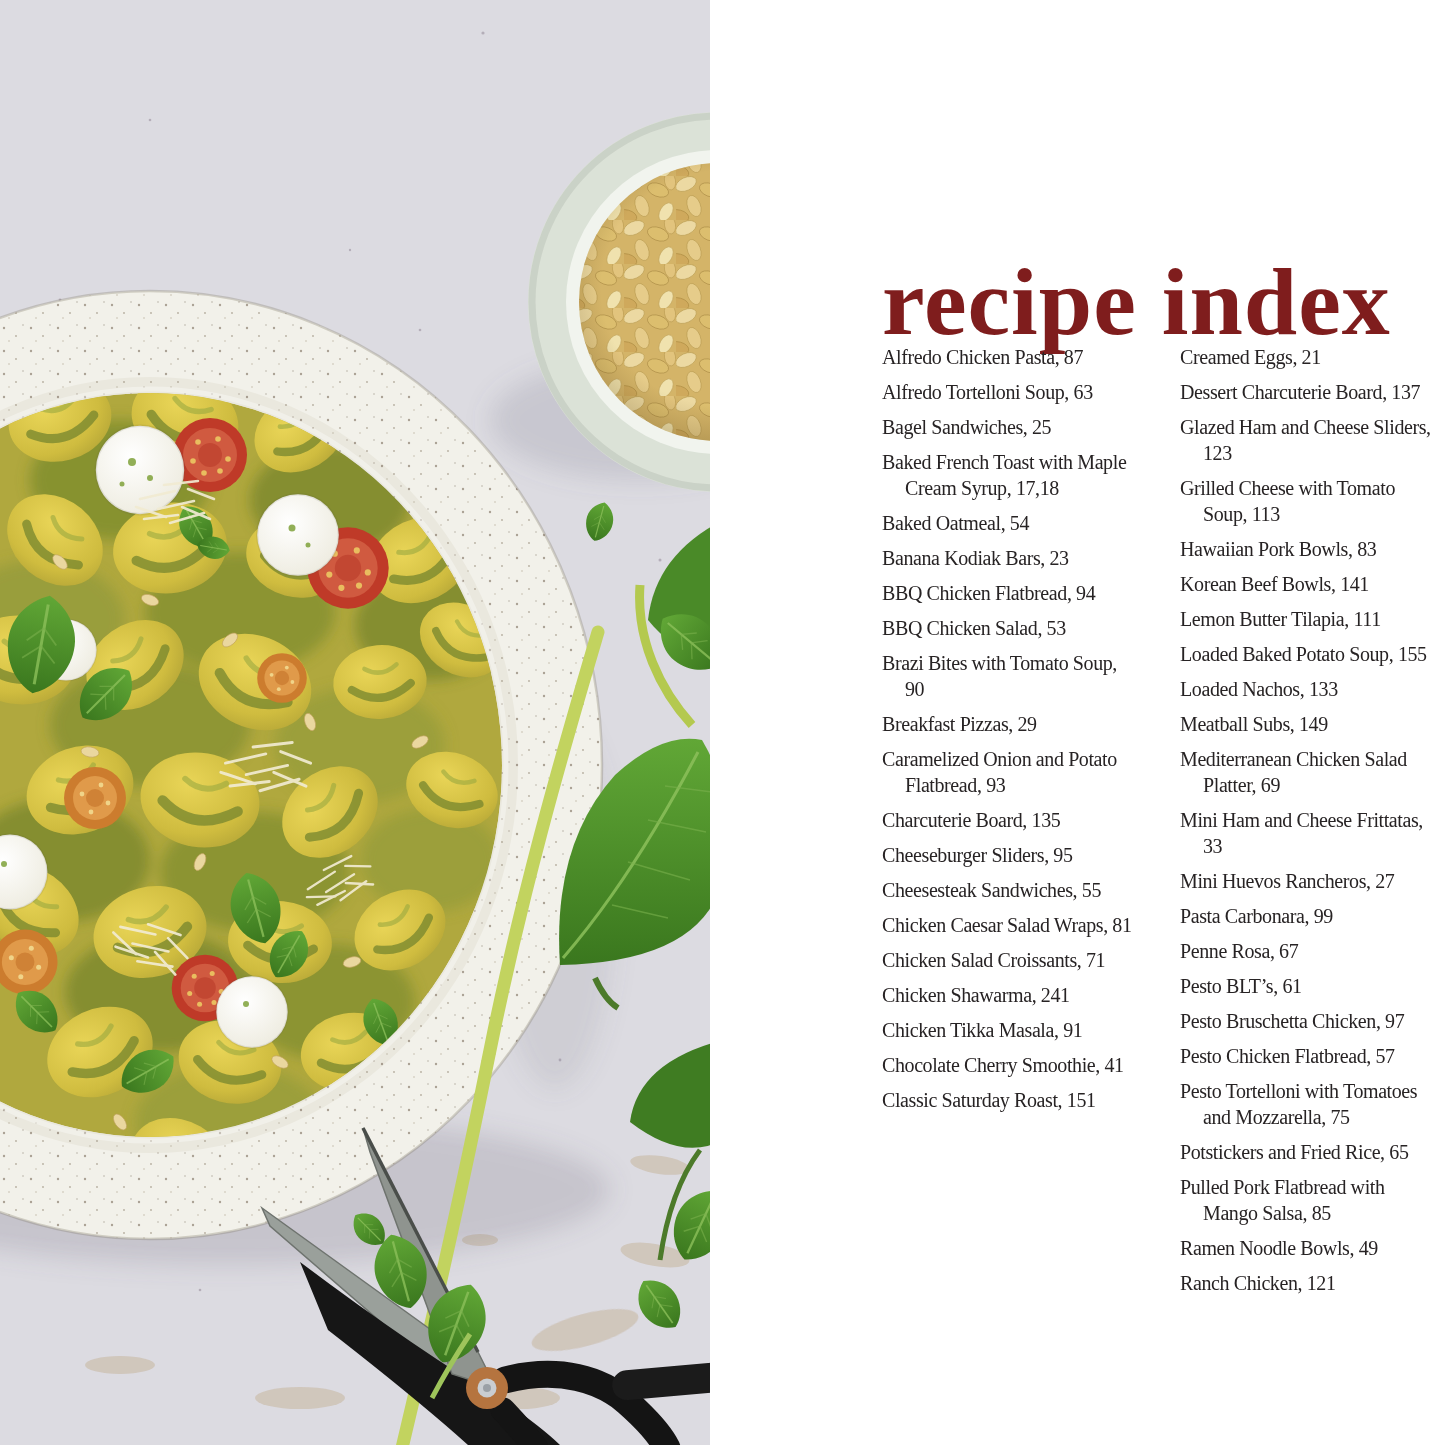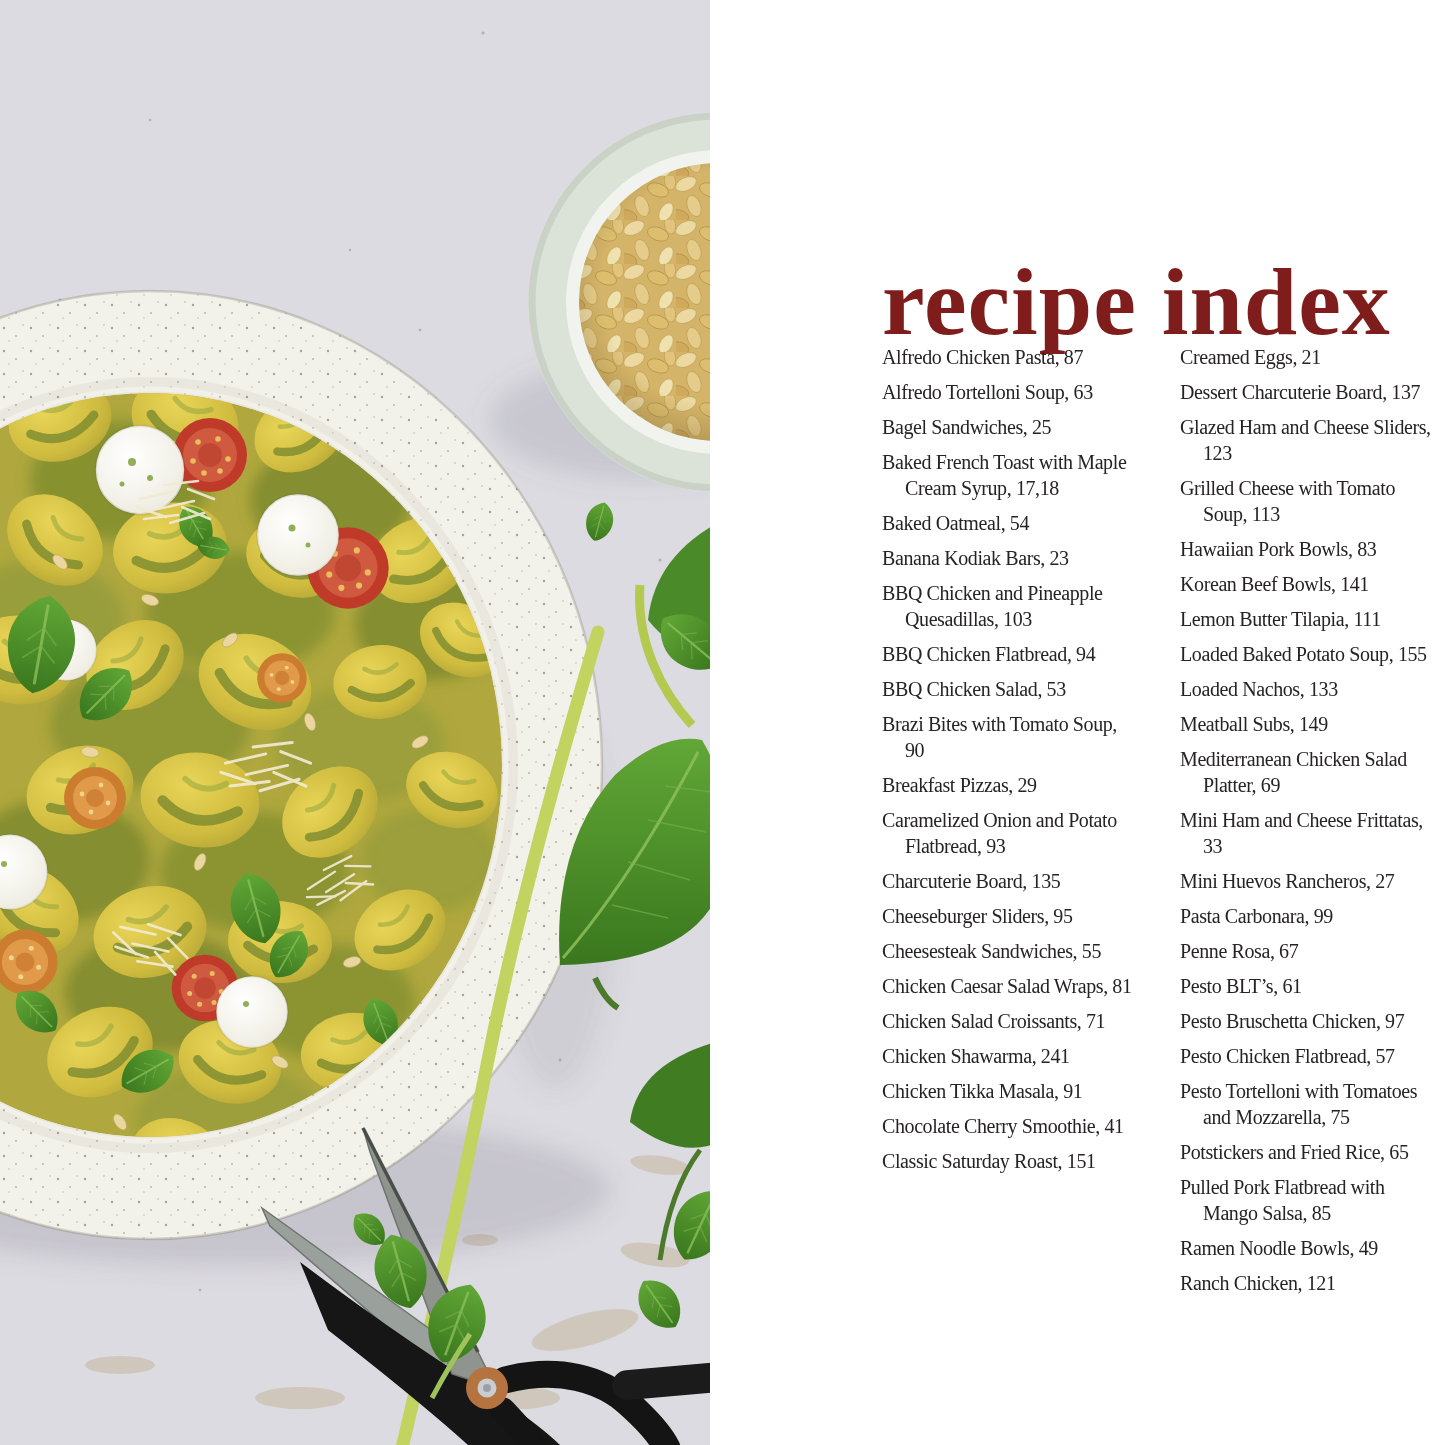--- a/index.html
+++ b/index.html
@@ -313,24 +313,20 @@
           <div class="line">Baked French Toast with Maple</div>
           <div class="line cont">Cream Syrup, 17,18</div>
         </div>
         <div class="entry">
           <div class="line">Baked Oatmeal, 54</div>
         </div>
         <div class="entry">
           <div class="line">Banana Kodiak Bars, 23</div>
         </div>
         <div class="entry">
-          <div class="line">BBQ Chicken and Pineapple</div>
-          <div class="line cont">Quesadillas, 103</div>
-        </div>
-        <div class="entry">
           <div class="line">BBQ Chicken Flatbread, 94</div>
         </div>
         <div class="entry">
           <div class="line">BBQ Chicken Salad, 53</div>
         </div>
         <div class="entry">
           <div class="line">Brazi Bites with Tomato Soup,</div>
           <div class="line cont">90</div>
         </div>
         <div class="entry">

